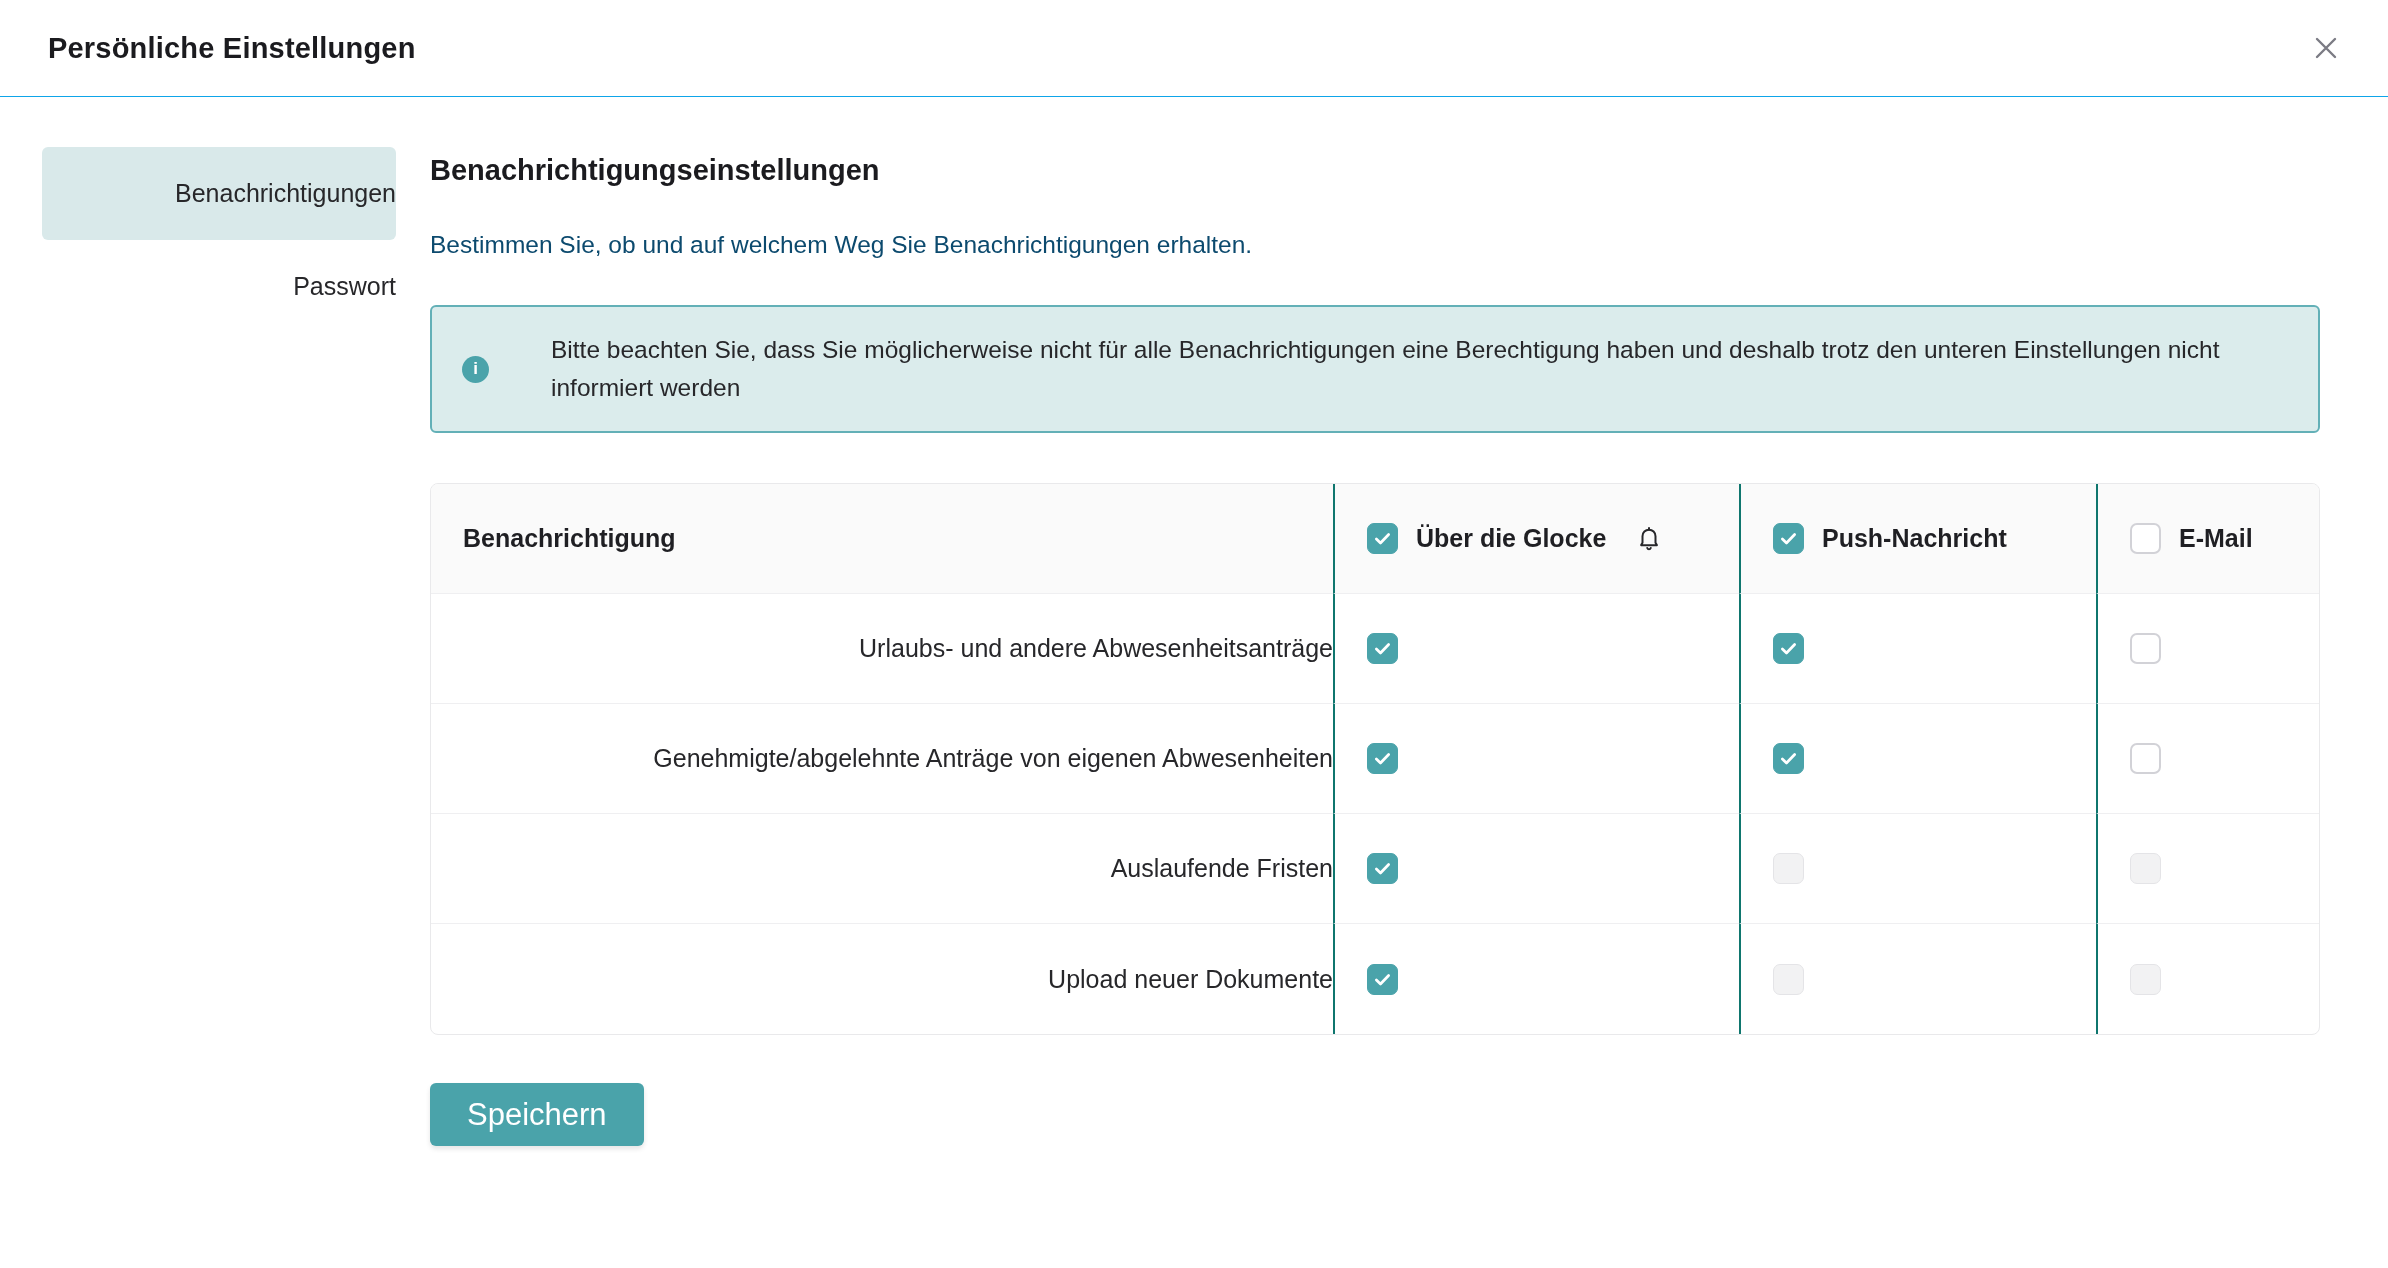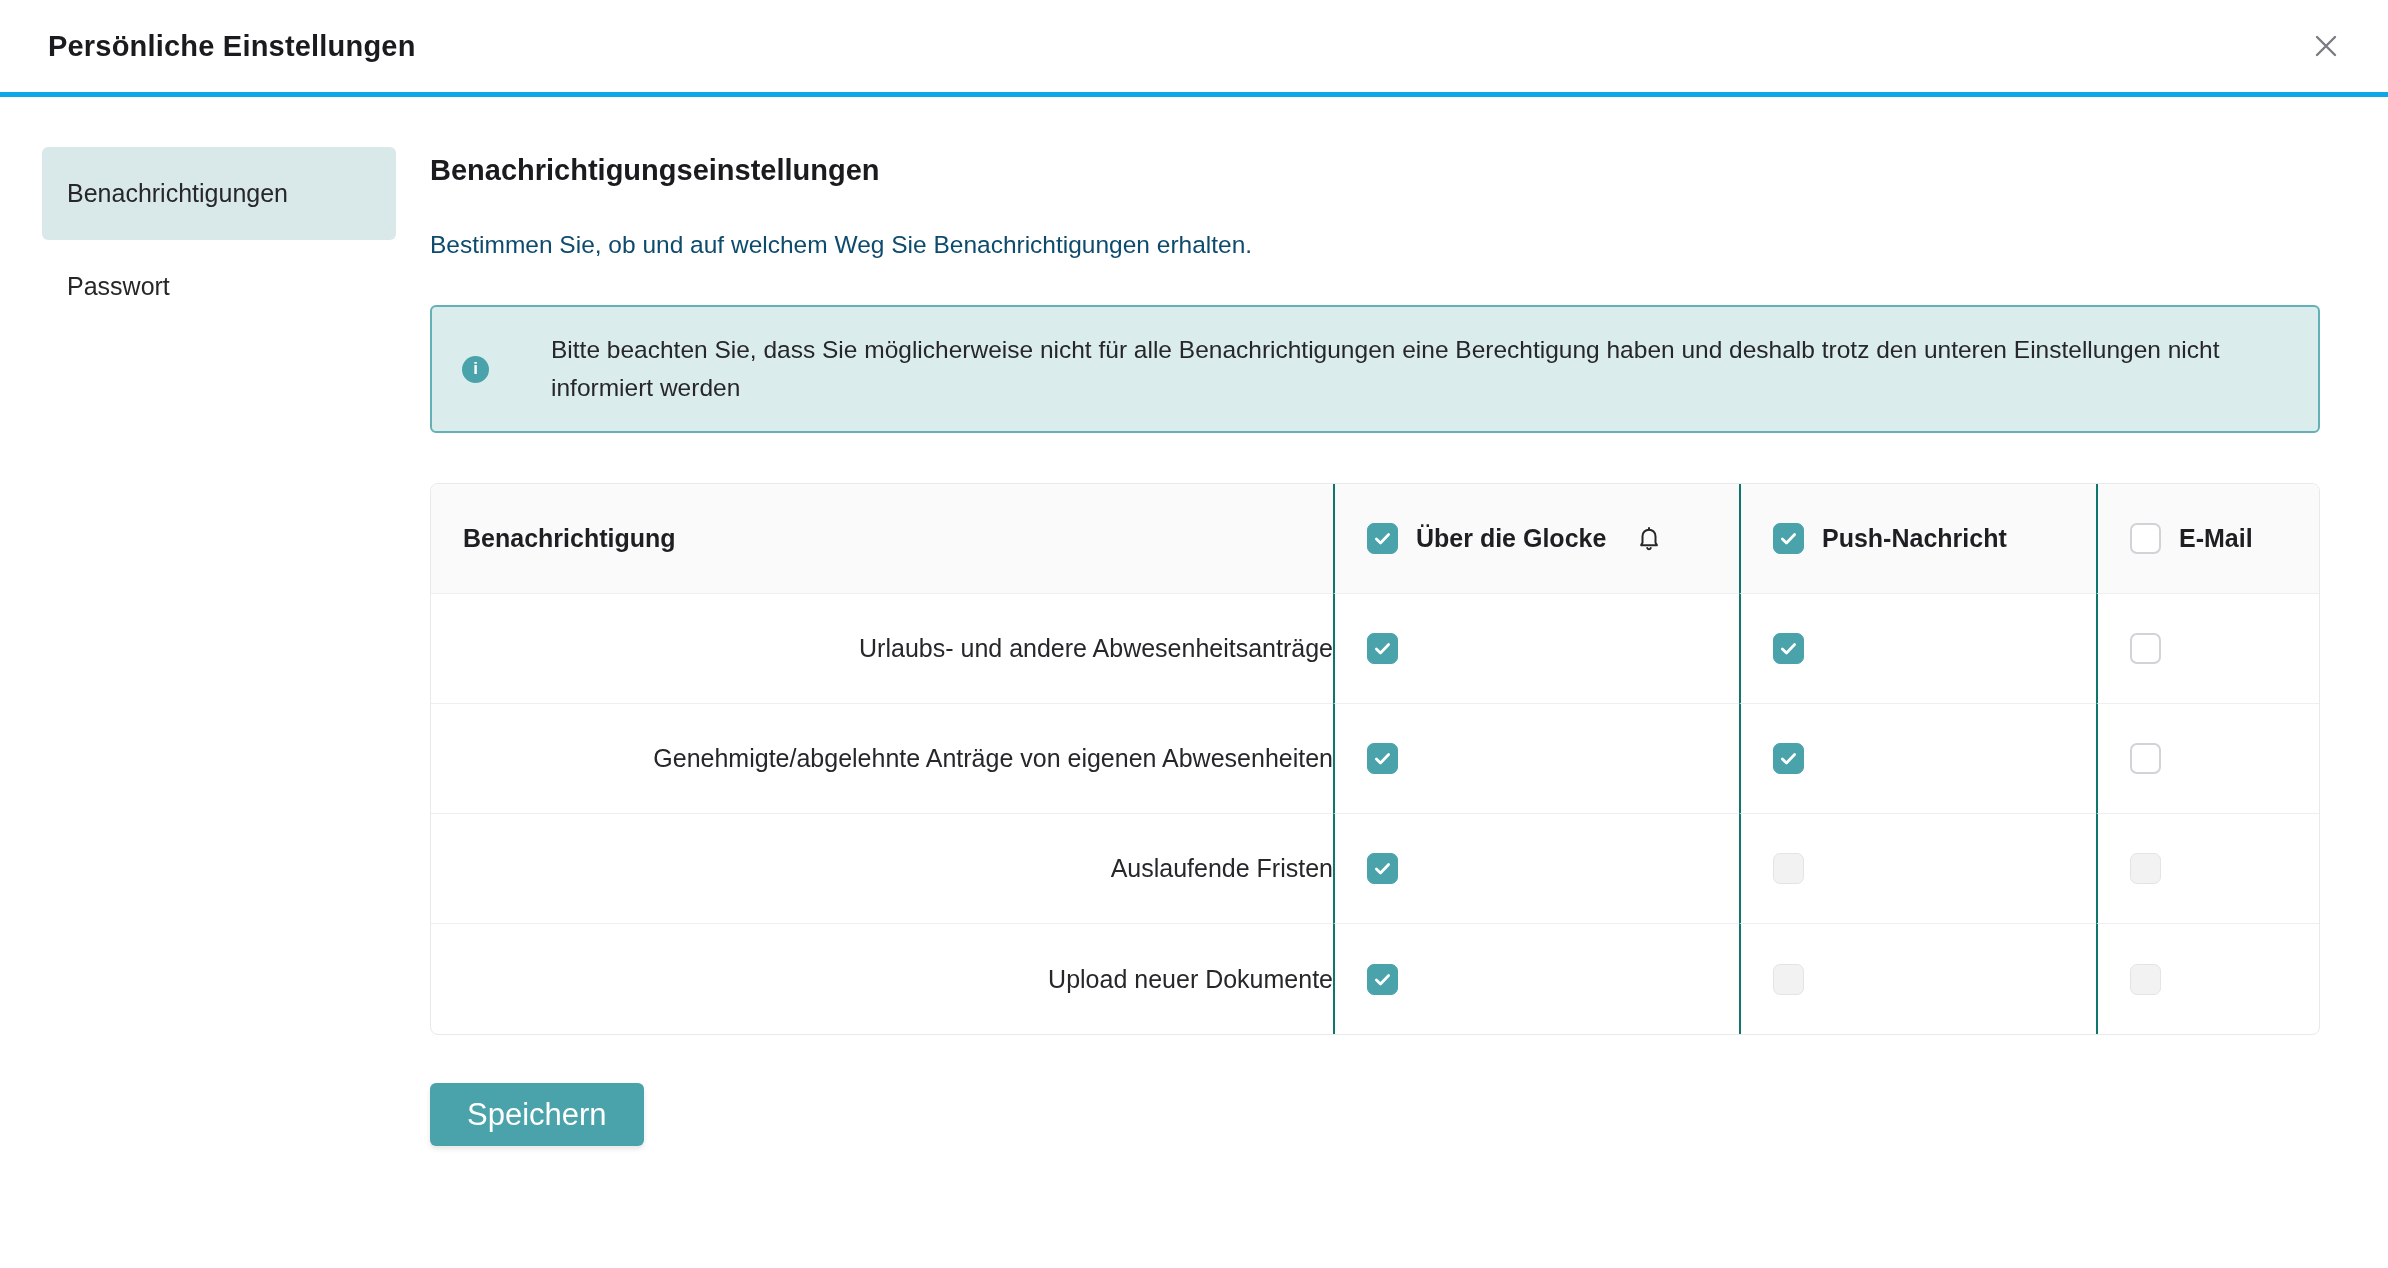--- a/index.html
+++ b/index.html
@@ -11,21 +11,21 @@
     overflow: hidden;
   }
   .dialog { width: 2388px; height: 1268px; position: relative; background: #fff; }
 
   
   .dialog-header {
     height: 97px;
     display: flex;
     align-items: center;
     padding: 0 40px 0 48px;
-    border-bottom: 5px solid #0ea5e9;
+    border-bottom: 1px solid #0ea5e9;
   }
   .dialog-title {
     font-size: 29px;
     font-weight: 700;
     color: #1b1b1f;
     letter-spacing: 0.2px;
   }
   .close-btn {
     margin-left: auto;
     width: 44px; height: 44px;
@@ -44,20 +44,21 @@
   .sidebar-item {
     width: 354px;
     height: 93px;
     display: flex;
     align-items: center;
     padding-left: 25px;
     border-radius: 6px;
     font-size: 25px;
     color: #27272a;
     cursor: pointer;
+    justify-content: flex-end;
   }
   .sidebar-item.active { background: #d9e9ea; }
 
   .content {
     flex: 1;
     padding: 57px 68px 0 0;
   }
   .content-heading {
     font-size: 29px;
     font-weight: 700;

